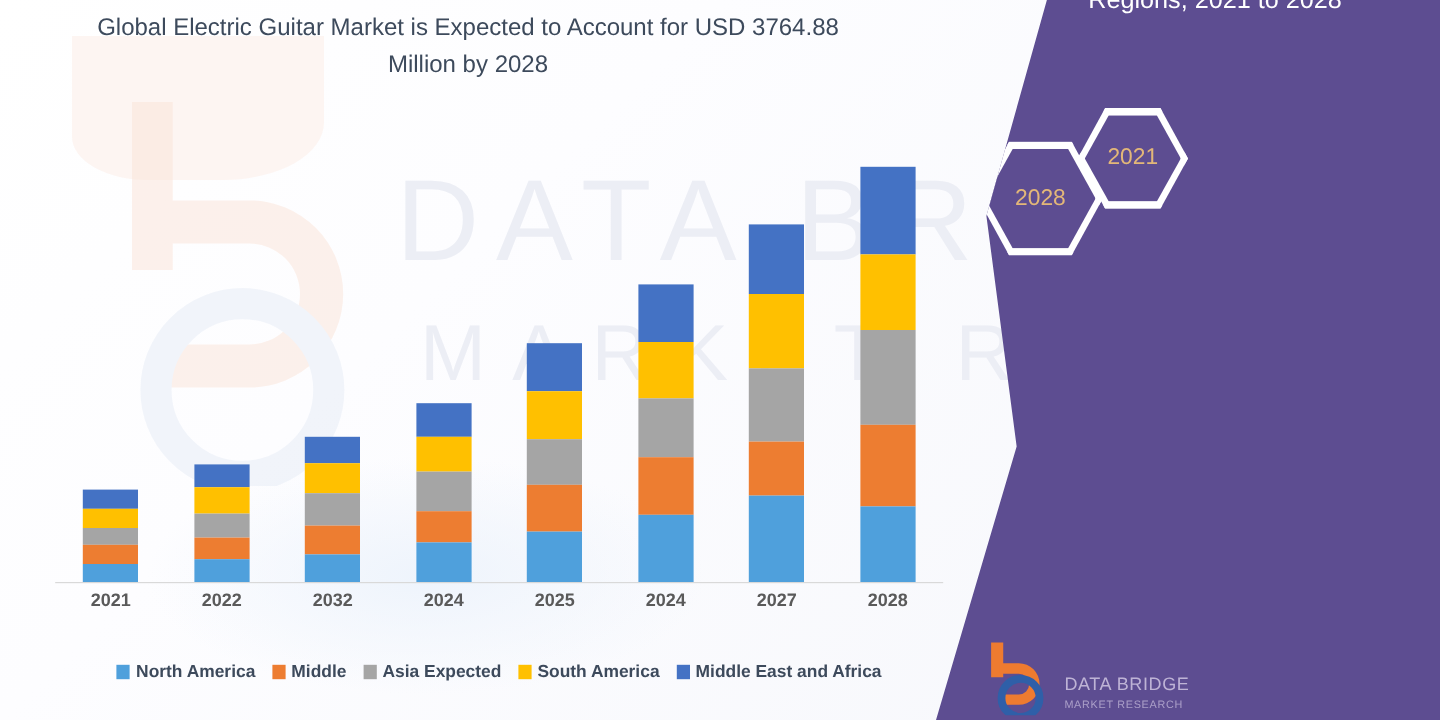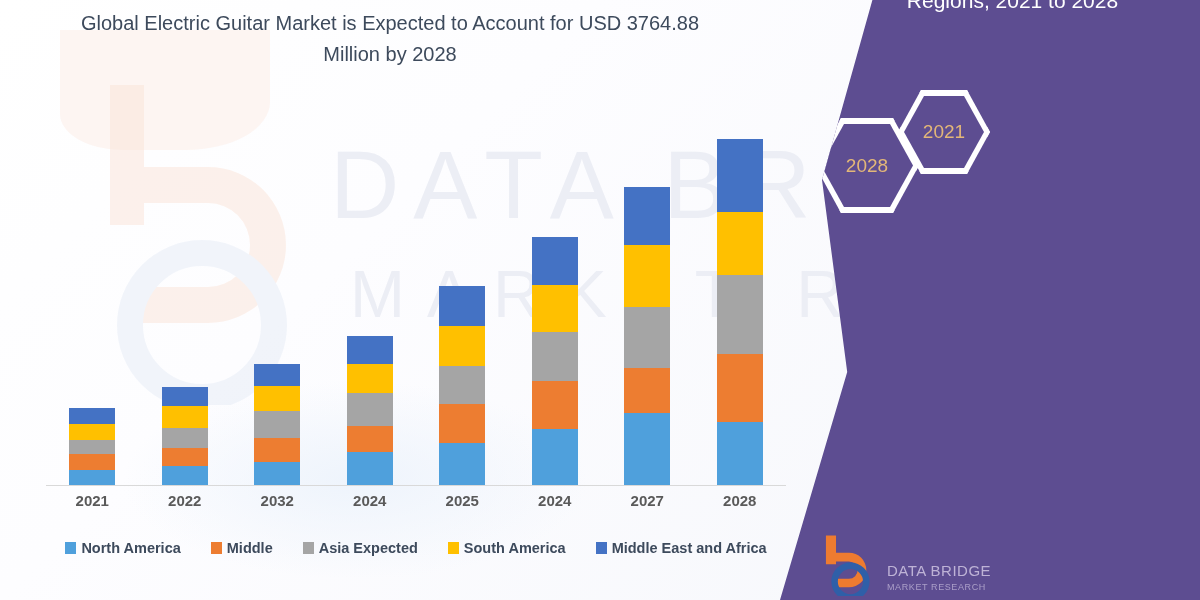--- a/index.html
+++ b/index.html
@@ -150,23 +150,23 @@
   .xaxis {
     position: absolute; left: 46px; top: 492px; width: 740px;
     display: flex;
   }
   .xaxis span {
     flex: 1 1 0; text-align: center;
     font-size: 15px; color: #5a5a5a; font-weight: bold;
   }
 
   .legend {
-    position: absolute; left: 46px; top: 540px;
+    position: absolute; left: 46px; top: 552px;
     width: 740px;
-    display: flex; align-items: center; justify-content: center; gap: 30px;
+    display: flex; align-items: center; justify-content: center; gap: 14px;
   }
   .legend-item { display: flex; align-items: center; gap: 5px; }
   .legend-swatch { width: 11px; height: 12px; }
   .legend-label { font-size: 14.5px; color: #3d4a5c; font-weight: bold; white-space: nowrap; }
 </style>
 </head>
 <body>
 
 <div id="stage">
 

